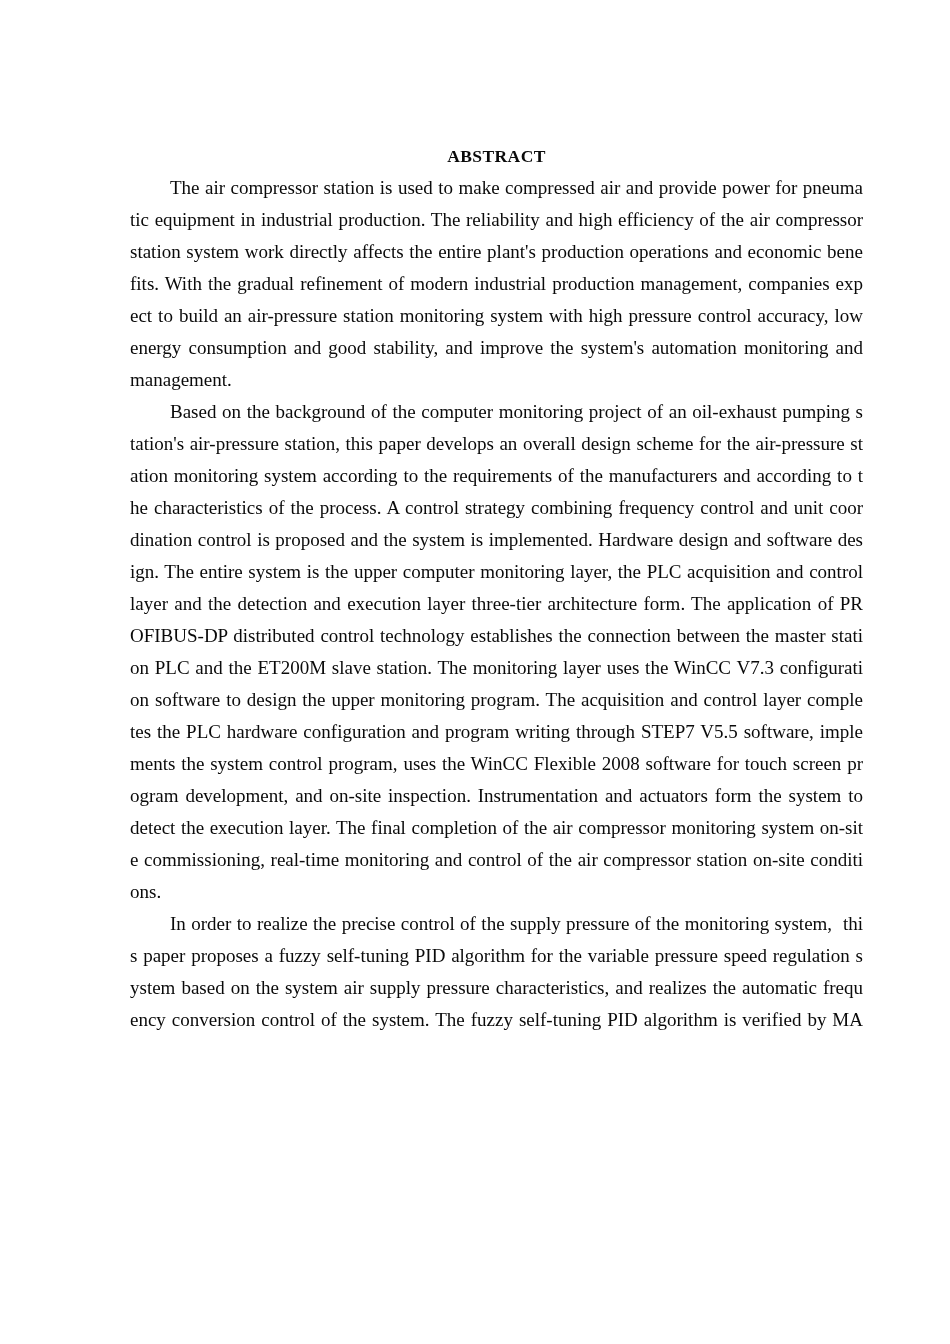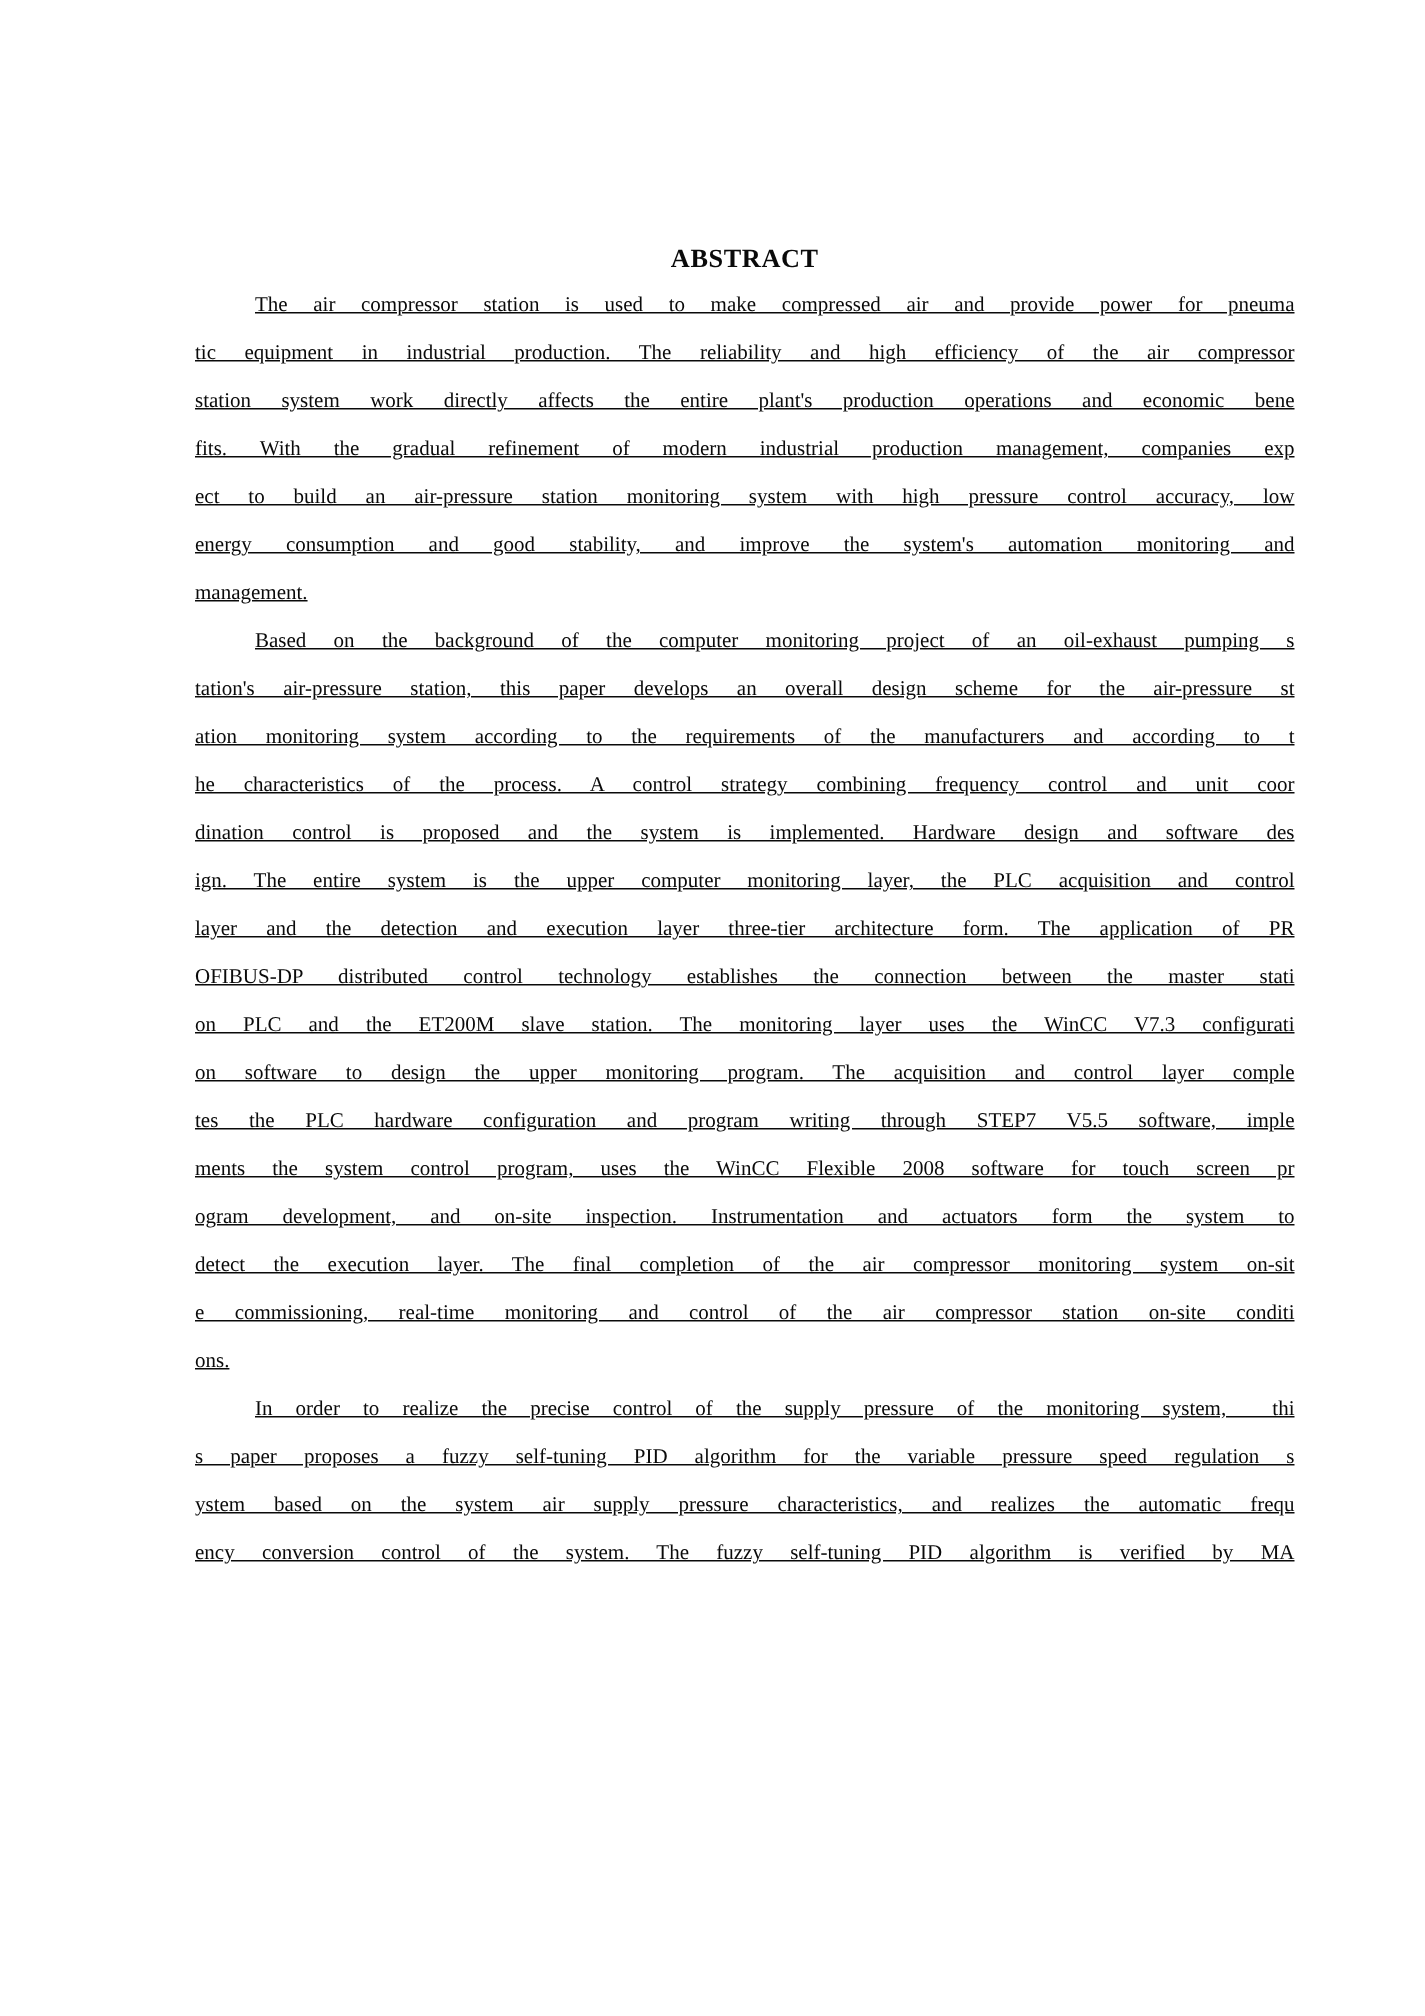--- a/index.html
+++ b/index.html
@@ -5,47 +5,46 @@
   html, body {
     margin: 0;
     padding: 0;
     background: #ffffff;
   }
   .page {
     position: relative;
     width: 950px;
     height: 1032px;
     background: #ffffff;
-    margin: 16px auto;
+    margin: 0 auto;
     overflow: hidden;
     font-family: "Liberation Serif", "DejaVu Serif", serif;
     color: #0a0a0a;
   }
   .doc-body {
     position: absolute;
     left: 130px;
     top: 140px;
     width: 733px;
   }
   .abstract-heading {
     text-align: center;
     font-weight: bold;
     font-size: 17.5px;
     letter-spacing: 0.4px;
     line-height: 32px;
     margin: 0 0 0 0;
   }
   .para {
-    font-size: 14px;
+    font-size: 19px;
     line-height: 32px;
     margin: 0;
     text-align: left;
     white-space: pre-wrap;
     word-spacing: 0.1px;
-    text-decoration: underline;
   }
   
   .para .ln {
     display: block;
     text-align: justify;
     text-align-last: justify;
     white-space: pre-wrap;
   }
   .para .ln.last,
   .para .ln.short {

